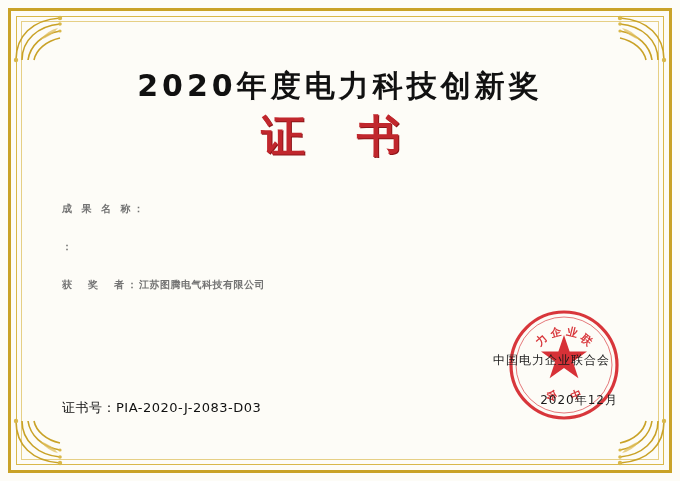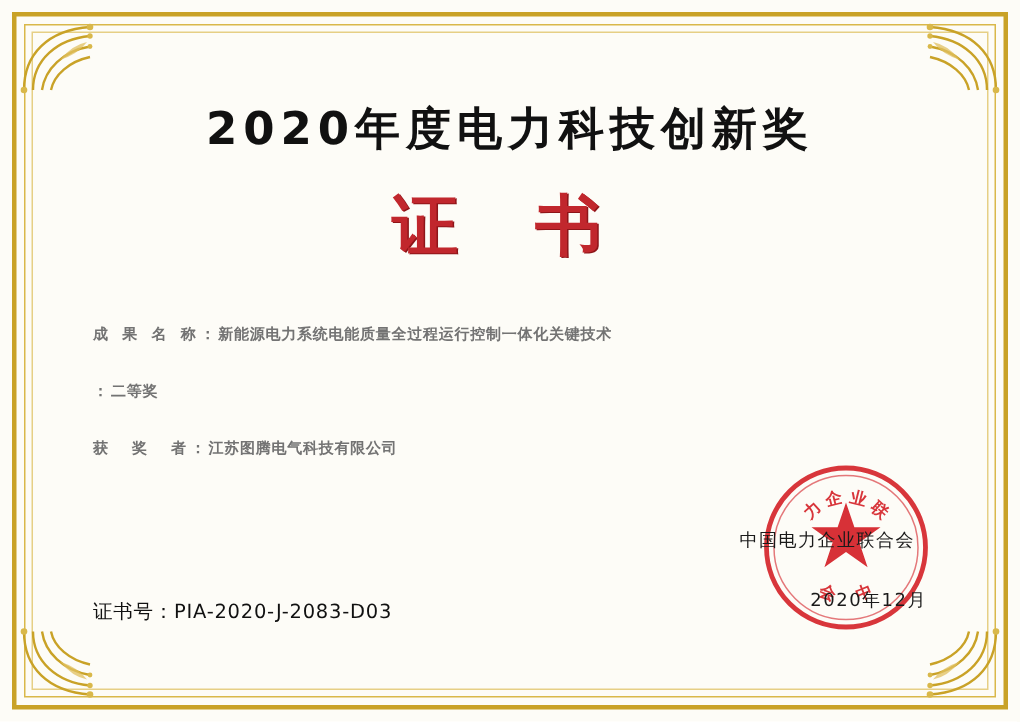--- a/index.html
+++ b/index.html
@@ -79,21 +79,20 @@
     font-family: "DejaVu Sans", "Liberation Sans", sans-serif;
     font-size: 30px;
     font-weight: bold;
     letter-spacing: 4px;
     color: #111111;
     white-space: nowrap;
   }
 
   .title-sub {
     text-align: center;
-    margin-top: 14px;
     font-size: 44px;
     font-weight: bold;
     letter-spacing: 18px;
     color: #c1272d;
     text-shadow: 1px 1px 0 #8d1519;
     font-family: "DejaVu Sans", "Liberation Sans", sans-serif;
   }
 
   .fields {
     margin-top: 36px;
@@ -245,26 +244,24 @@
 
     <div class="title-main">2020年度电力科技创新奖</div>
 
     <div class="title-sub">证 书</div>
 
     <div class="fields">
 
       <div class="field-row">
         <span class="field-label">成 果 名 称</span>
         <span class="field-colon">：</span>
-        <span class="field-value">新能源电力系统电能质量全过程运行控制一体化关键技术</span>
       </div>
 
       <div class="field-row">
         <span class="field-colon">：</span>
-        <span class="field-value">二等奖</span>
       </div>
 
       <div class="field-row">
         <span class="field-label">获　奖　者</span>
         <span class="field-colon">：</span>
         <span class="field-value">江苏图腾电气科技有限公司</span>
       </div>
 
     </div>
 

